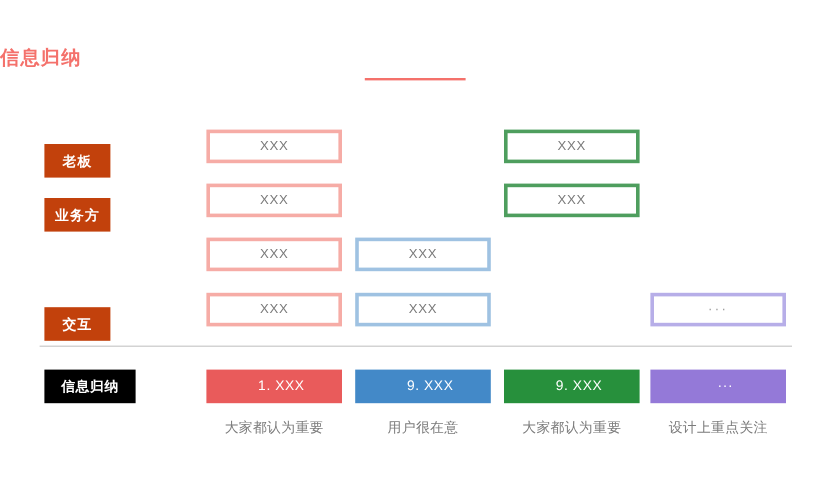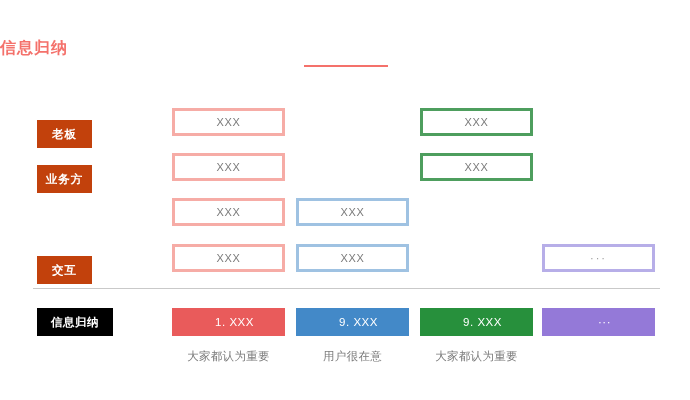--- a/index.html
+++ b/index.html
@@ -205,15 +205,16 @@
     <div class="chip col-a" style="background:#E95B5B">1. XXX</div>
     <div class="chip col-b" style="background:#4389C8">9. XXX</div>
     <div class="chip col-c" style="background:#27903C">9. XXX</div>
     <div class="chip col-d chip-dots" style="background:#9479D8">···</div>
   </div>
 
   <div class="caption-row">
     <div class="caption col-b">用户很在意</div>
     <div class="caption col-a">大家都认为重要</div>
     <div class="caption col-c">大家都认为重要</div>
+    <div class="caption col-d">设计上重点关注</div>
   </div>
 
 </div>
 
 </body></html>

